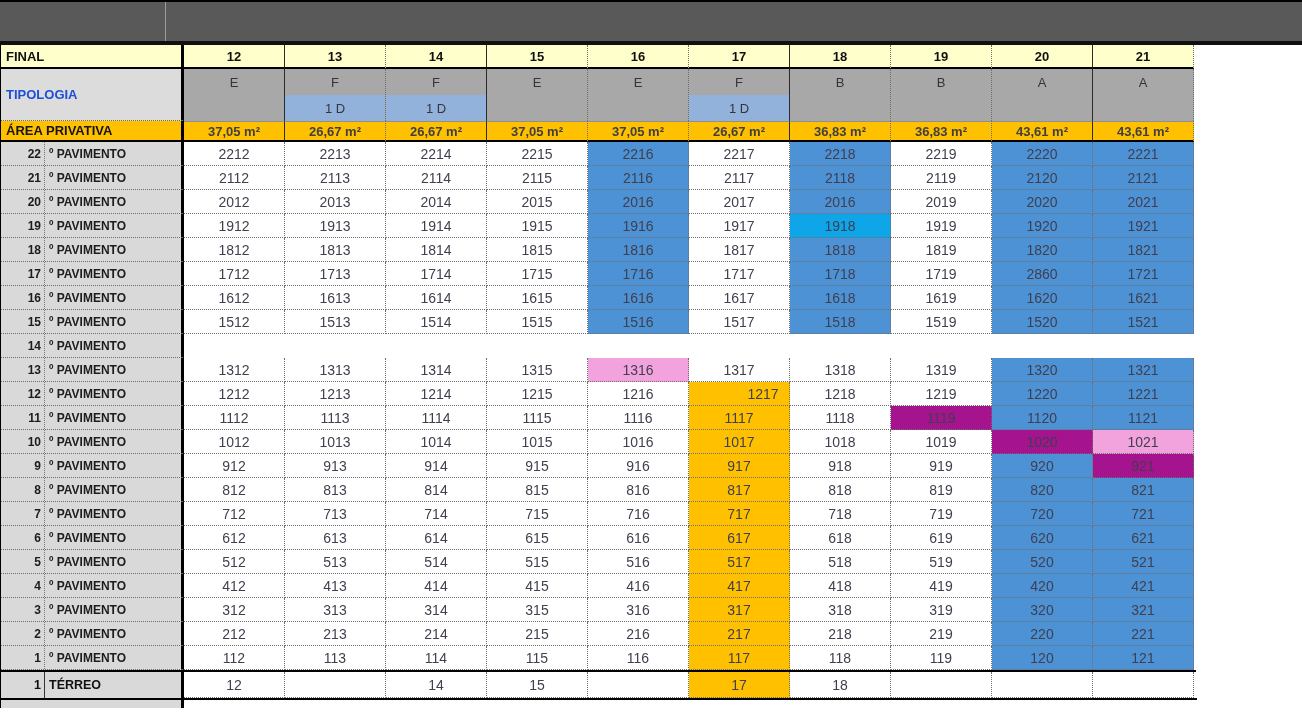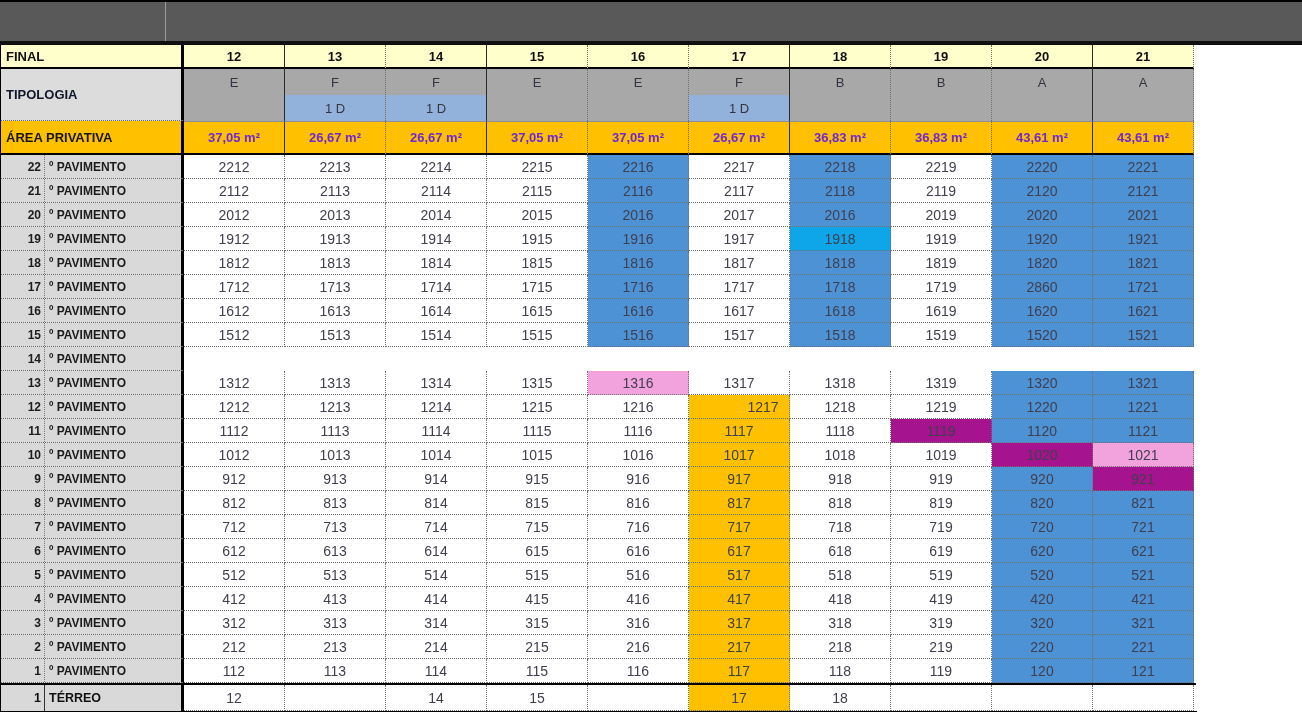--- a/index.html
+++ b/index.html
@@ -20,33 +20,33 @@
 
   
   .r-final { height:24px; }
   .lbl-final { background:#FFFFCC; font-weight:bold; font-size:13px; color:#101010;
                display:flex; align-items:center; padding-left:5px; border-bottom:2px solid #000; }
   .c.h-final { background:#FFFFCC; font-weight:bold; font-size:13px; color:#101010;
                border-bottom:2px solid #000; }
 
   
   .r-tip { height:52px; }
-  .lbl-tip { background:#DCDCDC; font-weight:bold; font-size:13px; color:#0f172a;
+  .lbl-tip { background:#DCDCDC; font-weight:bold; font-size:13px; color:#1d4ed8;
              display:flex; align-items:center; padding-left:5px; border-bottom:1px dotted #6e6e6e; }
   .c.h-tip { flex-direction:column; align-items:stretch; justify-content:flex-start;
              background:#A8A8A8; font-size:13px; border-bottom:none; }
   .tip-letter { height:26px; display:flex; align-items:center; justify-content:center; color:#34343f; }
   .tip-sub { height:26px; display:flex; align-items:center; justify-content:center; color:#34343f; }
   .tip-sub.sub-on { background:#93B2DB; }
 
   
-  .r-area { height:34px; }
+  .r-area { height:21px; }
   .lbl-area { background:#FFC000; font-weight:bold; font-size:13px; color:#151515;
               display:flex; align-items:center; padding-left:5px; border-bottom:2px solid #000; }
-  .c.h-area { background:#FFC000; font-weight:bold; font-size:13px; color:#6d28d9;
+  .c.h-area { background:#FFC000; font-weight:bold; font-size:13px; color:#404040;
               border-top:1px solid #8f8f8f; border-bottom:2px solid #000; }
 
   
   .r-floor { height:24px; }
   .lbl-floor { background:#D9D9D9; display:flex; align-items:stretch;
                border-bottom:1px dotted #6e6e6e; font-size:12px; font-weight:bold; color:#1c1c1c; }
   .lbl-floor .num { width:44px; display:flex; align-items:center; justify-content:flex-end;
                     padding-right:3px; border-right:1px dotted #777; }
   .lbl-floor .txt { display:flex; align-items:center; padding-left:4px; }
   .c.body { font-size:14px; }

